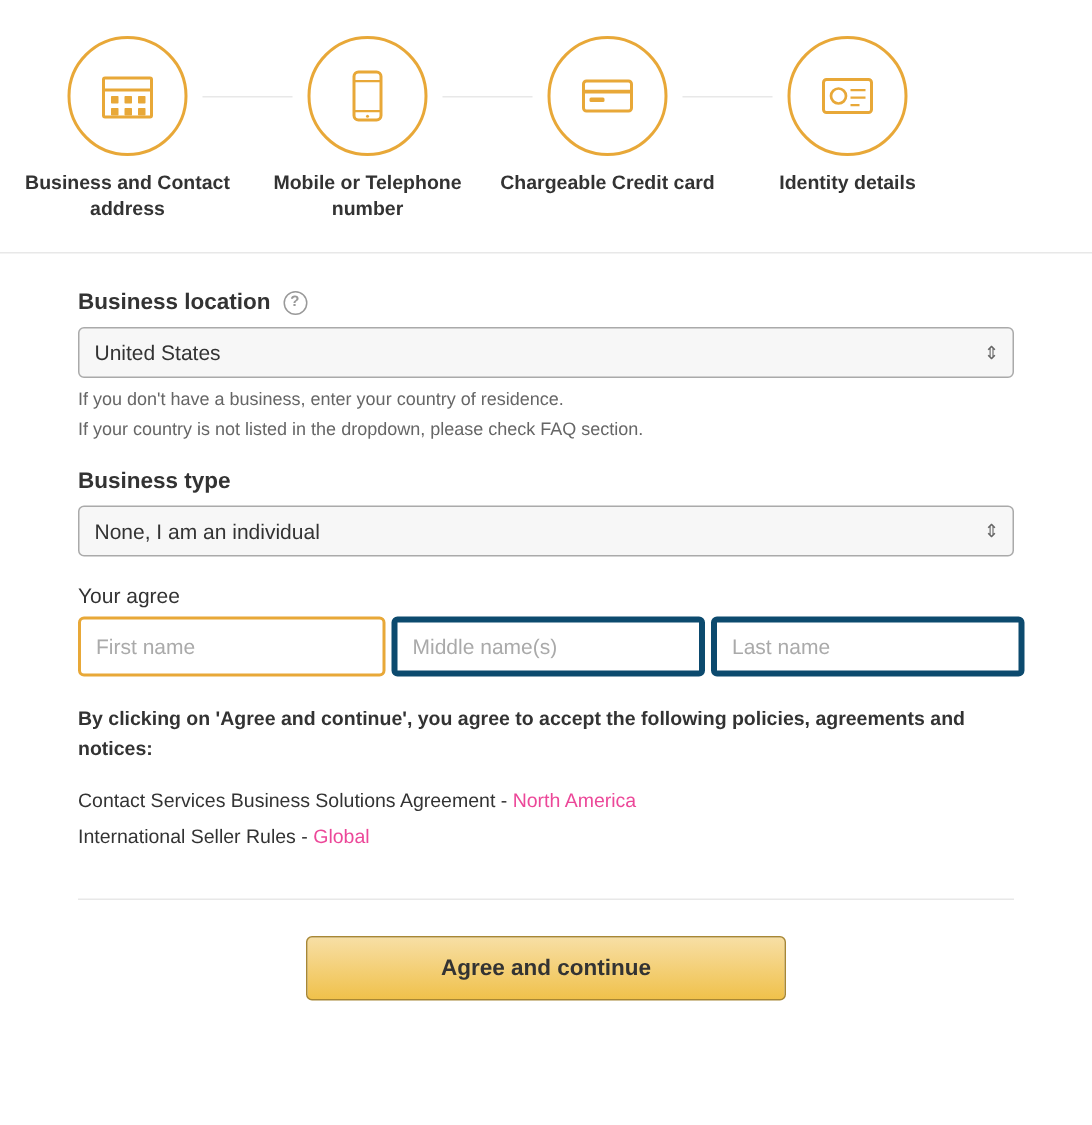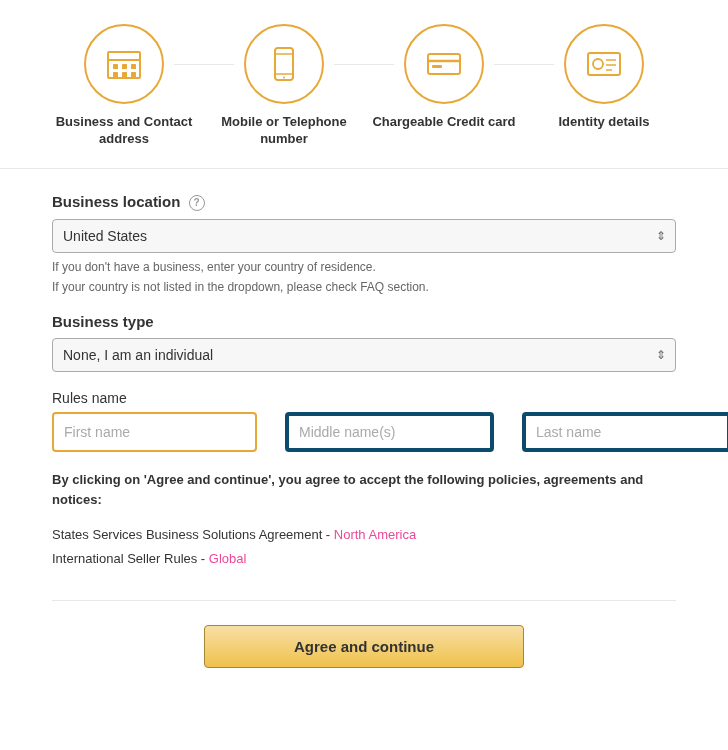--- a/index.html
+++ b/index.html
@@ -7,23 +7,23 @@
       font-family: Arial, sans-serif;
       background: #fff;
       color: #333;
       width: 728px;
       min-height: 750px;
     }
 
     
     .steps-header {
       display: flex;
-      justify-content: center;
+      justify-content: flex-start;
       align-items: flex-start;
-      padding: 24px 23px 20px;
+      padding: 24px 5px 20px;
       gap: 0;
       border-bottom: 1px solid #e8e8e8;
     }
     .step-item {
       display: flex;
       flex-direction: column;
       align-items: center;
       width: 160px;
       text-align: center;
       position: relative;
@@ -119,21 +119,21 @@
       margin-bottom: 3px;
       line-height: 1.4;
     }
 
     .section-spacing {
       margin-bottom: 18px;
     }
 
     .name-row {
       display: flex;
-      gap: 28px;
+      gap: 4px;
       margin-top: 6px;
     }
     .name-input {
       flex: 1;
       padding: 8px 10px;
       border: 4px solid #0c4a6e;
       border-radius: 4px;
       font-size: 14px;
       color: #333;
       outline: none;
@@ -287,33 +287,33 @@
         <option>Privately-owned business</option>
         <option>Publicly-listed business</option>
         <option>State-owned business</option>
         <option>Charity</option>
       </select>
       <span class="select-arrow">⇕</span>
     </div>
   </div>
 
   <div>
-    <p class="your-name-label">Rules name</p>
+    <p class="your-name-label">Your agree</p>
     <div class="name-row">
       <input class="name-input active-input" type="text" placeholder="First name" style="">
       <input class="name-input" type="text" placeholder="Middle name(s)" style="">
       <input class="name-input" type="text" placeholder="Last name" style="">
     </div>
   </div>
 
   <p class="policy-text">By clicking on 'Agree and continue', you agree to accept the following policies, agreements and notices:</p>
 
   <div class="policy-links">
     <div>
-      <span>States Services Business Solutions Agreement - </span><a href="#">North America</a>
+      <span>Contact Services Business Solutions Agreement - </span><a href="#">North America</a>
     </div>
     <div>
       <span>International Seller Rules - </span><a href="#">Global</a>
     </div>
   </div>
 
   <hr class="divider">
 
   <div class="cta-container">
     <button class="cta-button">Agree and continue</button>

